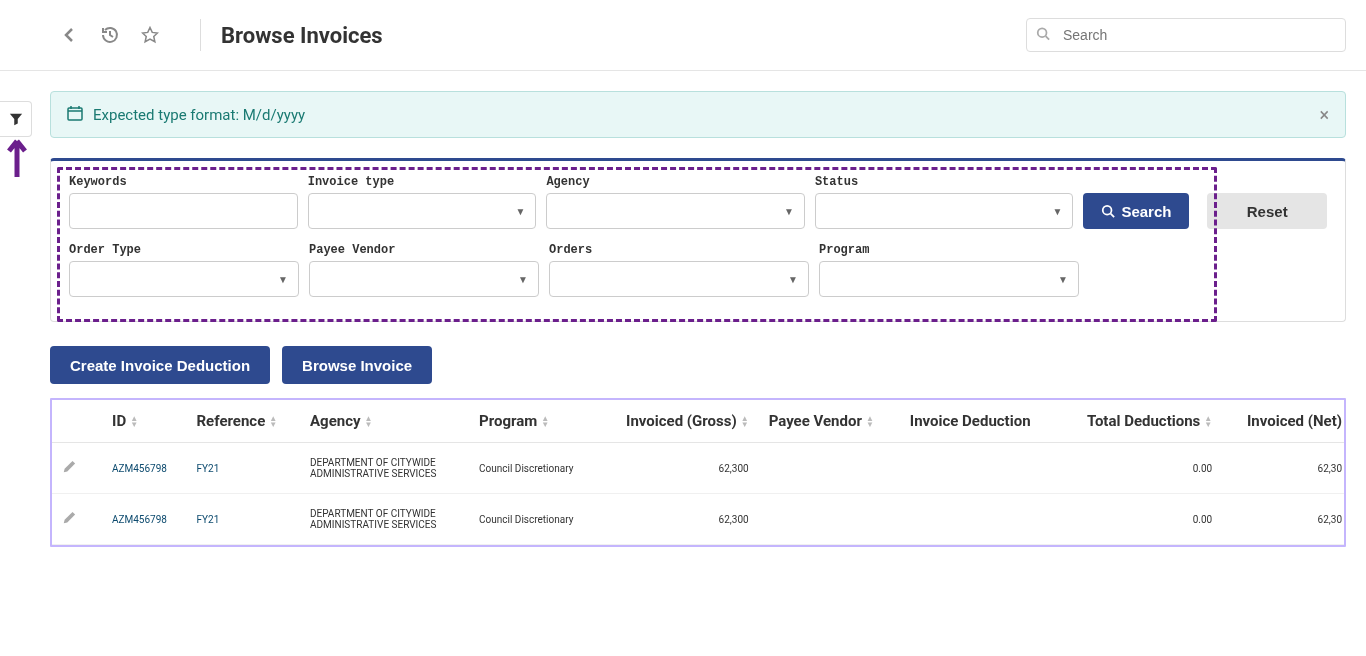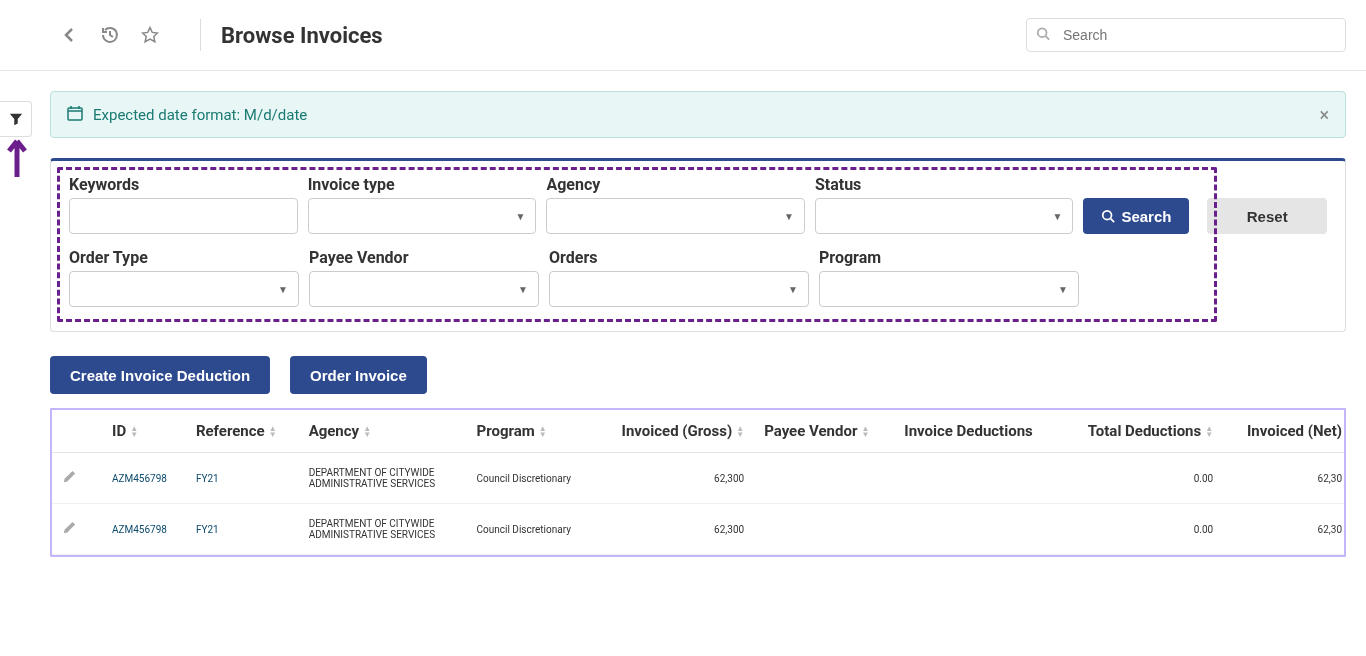--- a/index.html
+++ b/index.html
@@ -137,22 +137,23 @@
   display: flex;
   flex-direction: column;
   gap: 4px;
   width: 230px;
 }
 .filter-field.wide {
   width: 260px;
 }
 .filter-label {
   font-weight: 700;
-  font-size: 16px;
+  font-size: 12px;
   color: #333;
+  font-family: Liberation Mono, monospace;
 }
 .filter-input, .filter-select {
   height: 36px;
   border: 1px solid #ccc;
   border-radius: 4px;
   padding: 6px 10px;
   font-size: 14px;
   background: #fff;
   position: relative;
 }
@@ -182,21 +183,21 @@
   background: #2e4a8f;
   color: #fff;
 }
 .btn-secondary {
   background: #e5e5e5;
   color: #333;
 }
 .action-bar {
   margin-top: 24px;
   display: flex;
-  gap: 20px;
+  gap: 12px;
 }
 .btn-action {
   background: #2e4a8f;
   color: #fff;
   height: 38px;
   padding: 0 20px;
   font-size: 15px;
 }
 .table-wrapper {
   margin-top: 14px;
@@ -297,21 +298,21 @@
   </div>
 
   <div class="info-banner">
     <span class="cal-icon">
       <svg width="16" height="16" viewBox="0 0 16 16" fill="currentColor">
           <rect x="1" y="3" width="14" height="12" rx="1" fill="none" stroke="currentColor" stroke-width="1.5"></rect>
           <path d="M1 6h14" stroke="currentColor" stroke-width="1.5"></path>
           <path d="M4 1v3M12 1v3" stroke="currentColor" stroke-width="1.5"></path>
         </svg>
     </span>
-    <span>Expected date format: M/d/date</span>
+    <span>Expected type format: M/d/yyyy</span>
     <span class="close-x">×</span>
   </div>
 
   <div class="filter-panel">
     <div class="dashed-highlight"></div>
 
     <div class="filter-row">
       <div class="filter-field">
         <label class="filter-label">Keywords</label>
         <input class="filter-input" type="text" style="">
@@ -376,21 +377,21 @@
         <div class="filter-select">
             <span></span>
             <span class="caret">▼</span>
           </div>
       </div>
     </div>
   </div>
 
   <div class="action-bar">
     <button class="btn btn-action">Create Invoice Deduction</button>
-    <button class="btn btn-action">Order Invoice</button>
+    <button class="btn btn-action">Browse Invoice</button>
   </div>
 
   <div class="table-wrapper">
     <table>
       <thead>
         <tr>
           <th style="width:50px"></th>
           <th><span>ID</span><span class="sort-icons">
                 <span>▲</span>
                 <span>▼</span>
@@ -408,21 +409,21 @@
                 <span>▼</span>
               </span></th>
           <th class="num-right"><span>Invoiced (Gross)</span><span class="sort-icons">
                 <span>▲</span>
                 <span>▼</span>
               </span></th>
           <th><span>Payee Vendor</span><span class="sort-icons">
                 <span>▲</span>
                 <span>▼</span>
               </span></th>
-          <th><span>Invoice Deductions</span></th>
+          <th><span>Invoice Deduction</span></th>
           <th class="num-right"><span>Total Deductions</span><span class="sort-icons">
                 <span>▲</span>
                 <span>▼</span>
               </span></th>
           <th class="num-right"><span>Invoiced (Net)</span></th>
         </tr>
       </thead>
       <tbody id="table-body">
       <tr>
     <td><span class="pencil-icon">

